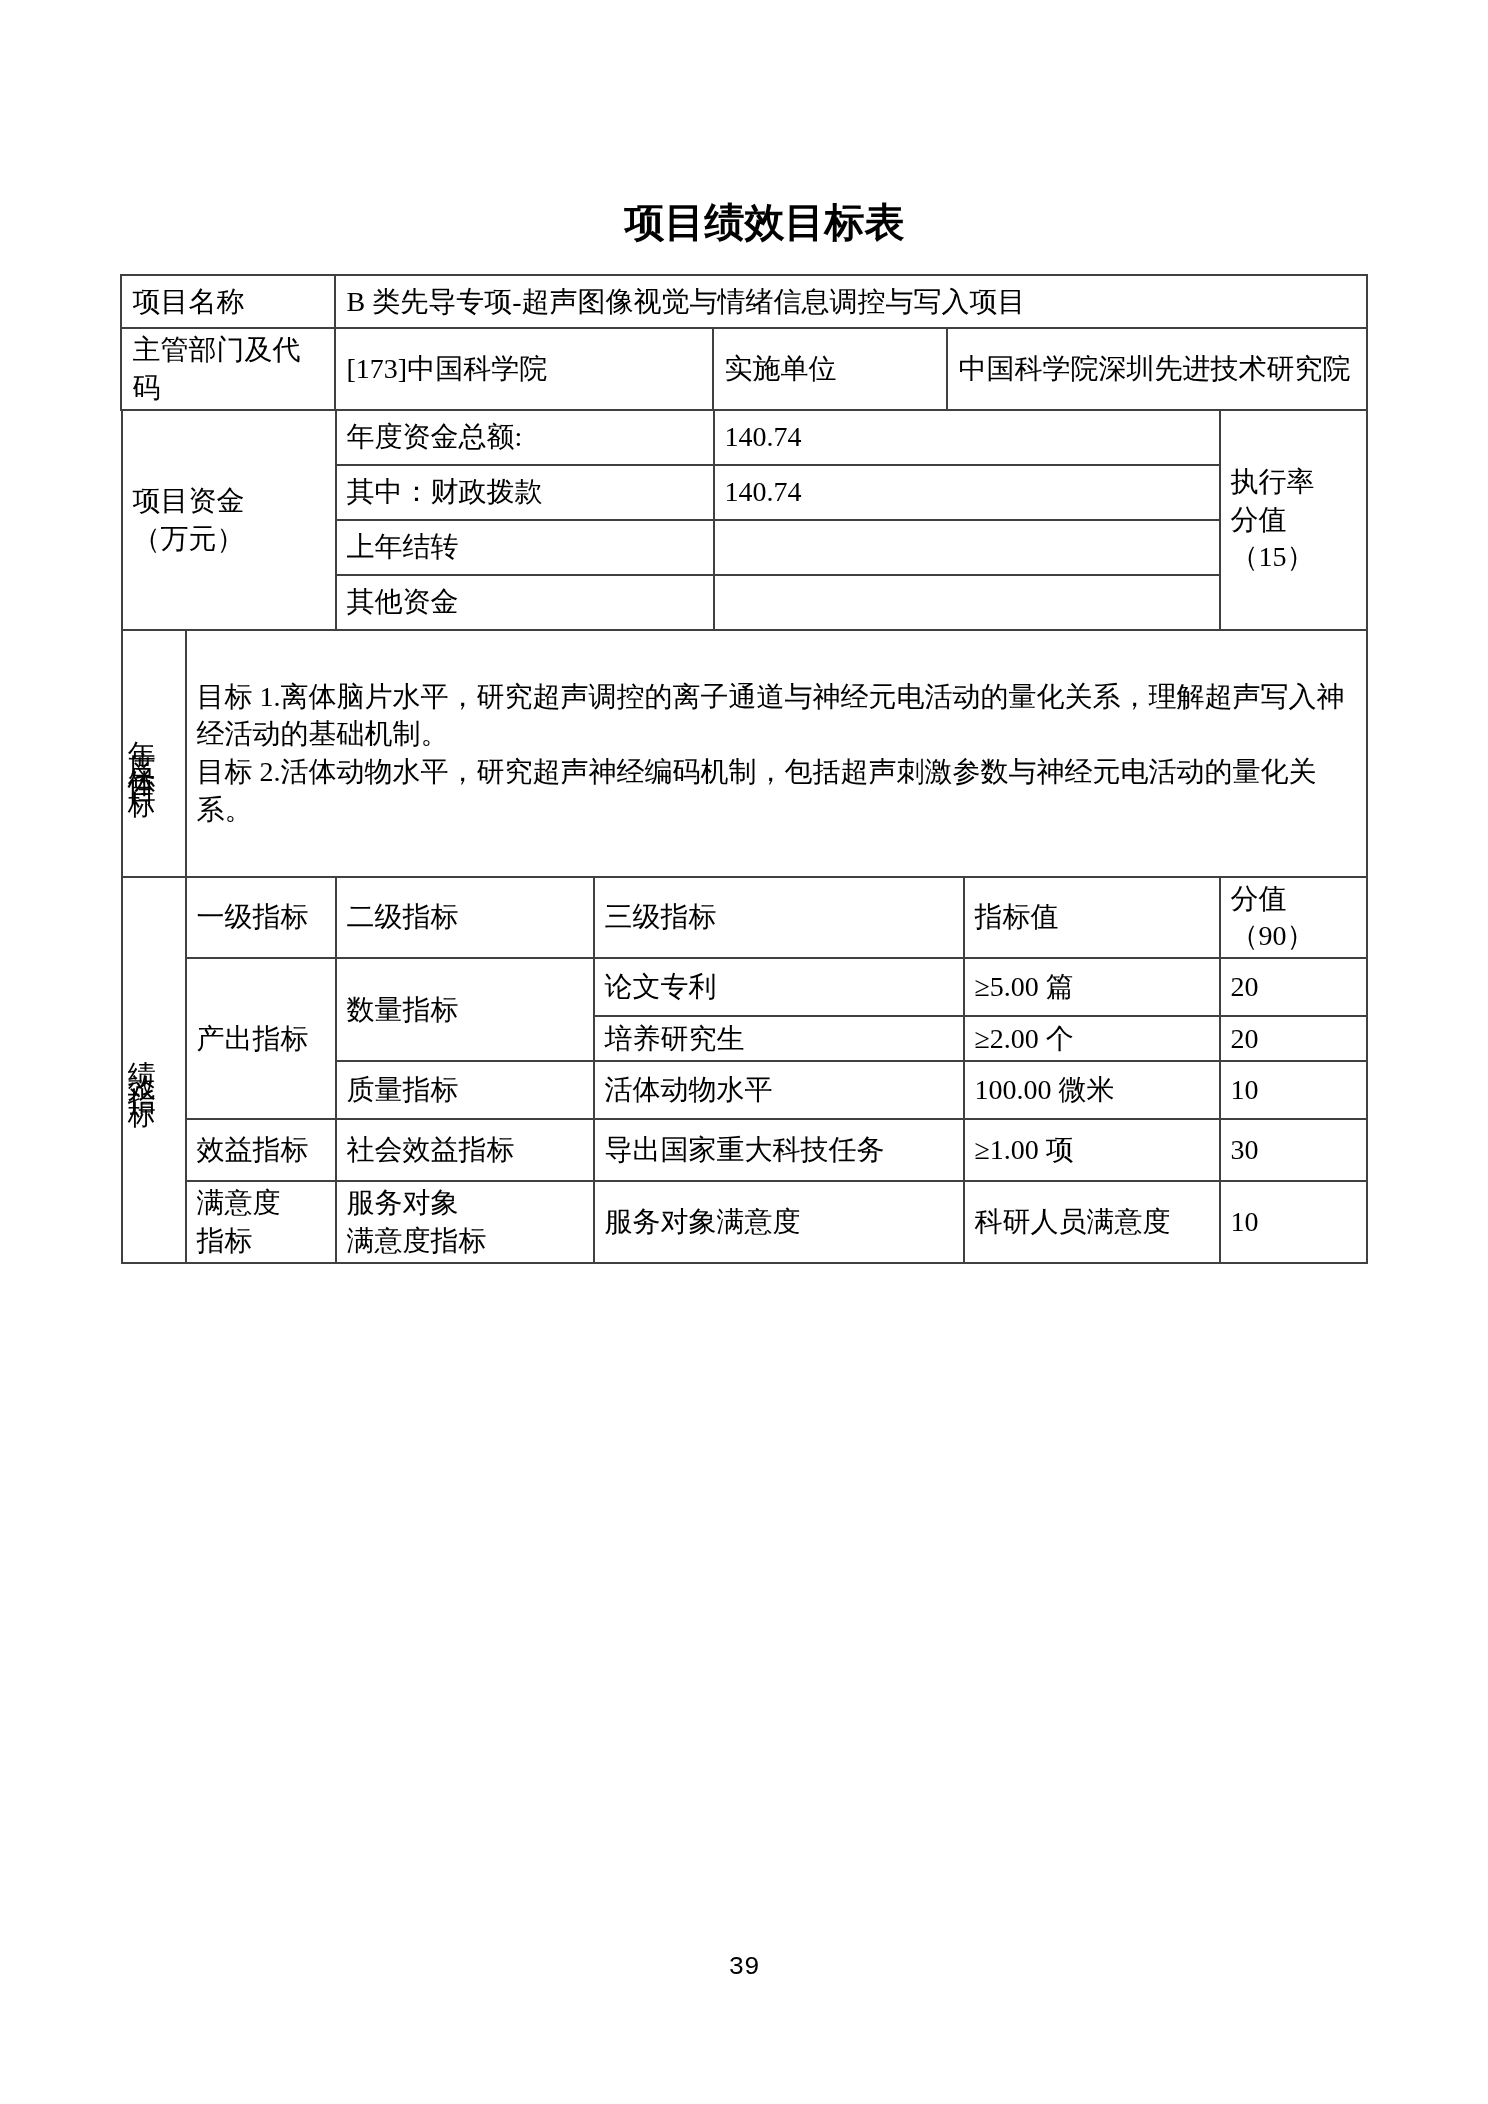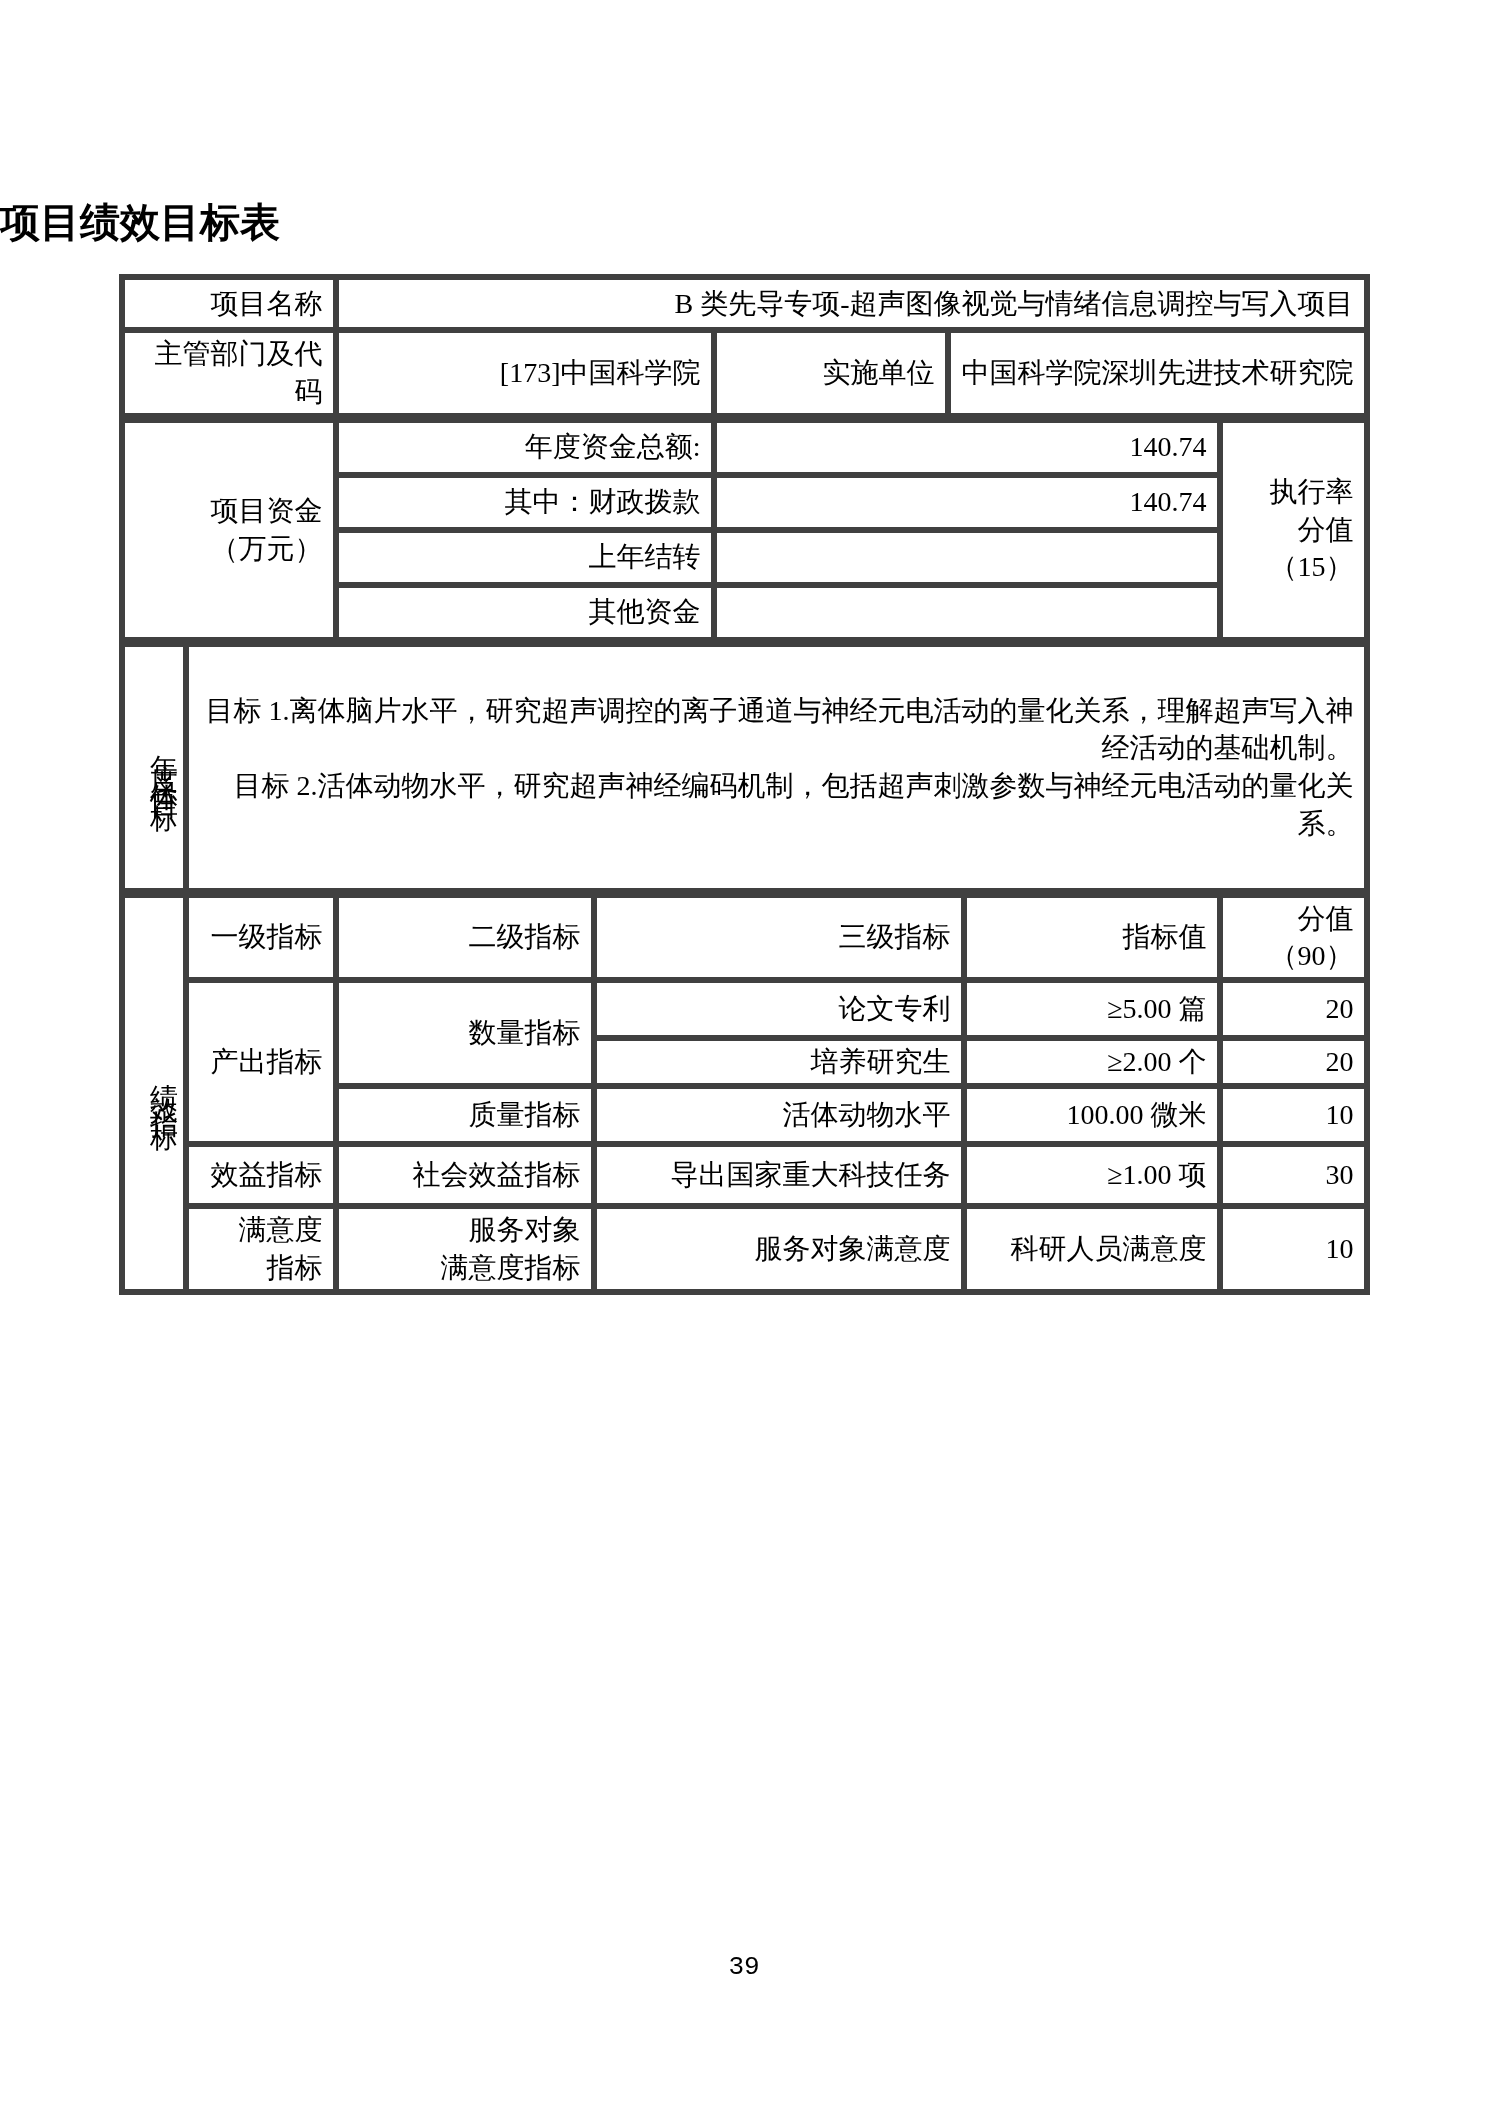--- a/index.html
+++ b/index.html
@@ -8,46 +8,47 @@
     position: relative;
     width: 1488px;
     height: 2104px;
     background: #ffffff;
     color: #000000;
     font-family: "Liberation Serif", "DejaVu Serif", serif;
     overflow: hidden;
   }
   .doc-title {
     padding-top: 200px;
-    text-align: left;
+    text-align: center;
     font-family: "Liberation Sans", "DejaVu Sans", sans-serif;
     font-weight: 700;
     font-size: 40px;
     line-height: 1.1;
+    margin-left: 41px;
   }
   .doc-subtitle {
     margin-top: 30px;
     text-align: center;
     font-size: 28px;
     line-height: 1.3;
   }
   table.tbl {
     width: 1245px;
     margin: 0 auto;
     border-collapse: collapse;
     table-layout: fixed;
     font-size: 28px;
   }
   table.tbl.first { margin-top: 30px; }
   table.tbl + table.tbl { margin-top: -2px; }
   table.tbl td {
-    border: 6px solid #404040;
+    border: 2px solid #404040;
     padding: 2px 10px;
     vertical-align: middle;
-    text-align: right;
+    text-align: left;
     line-height: 1.35;
     overflow: hidden;
   }
   .cell-left { text-align: left; padding-left: 15px; }
   .label-left { text-align: left; padding-left: 20px; }
   .label-right { text-align: right; padding-right: 10px; }
   .nowrap { white-space: nowrap; padding-left: 4px; padding-right: 4px; }
   .ml { white-space: pre-line; line-height: 1.45; }
   .wrap-tight { padding-left: 12px; padding-right: 12px; margin-top: 16px; }
   .vlabel {

